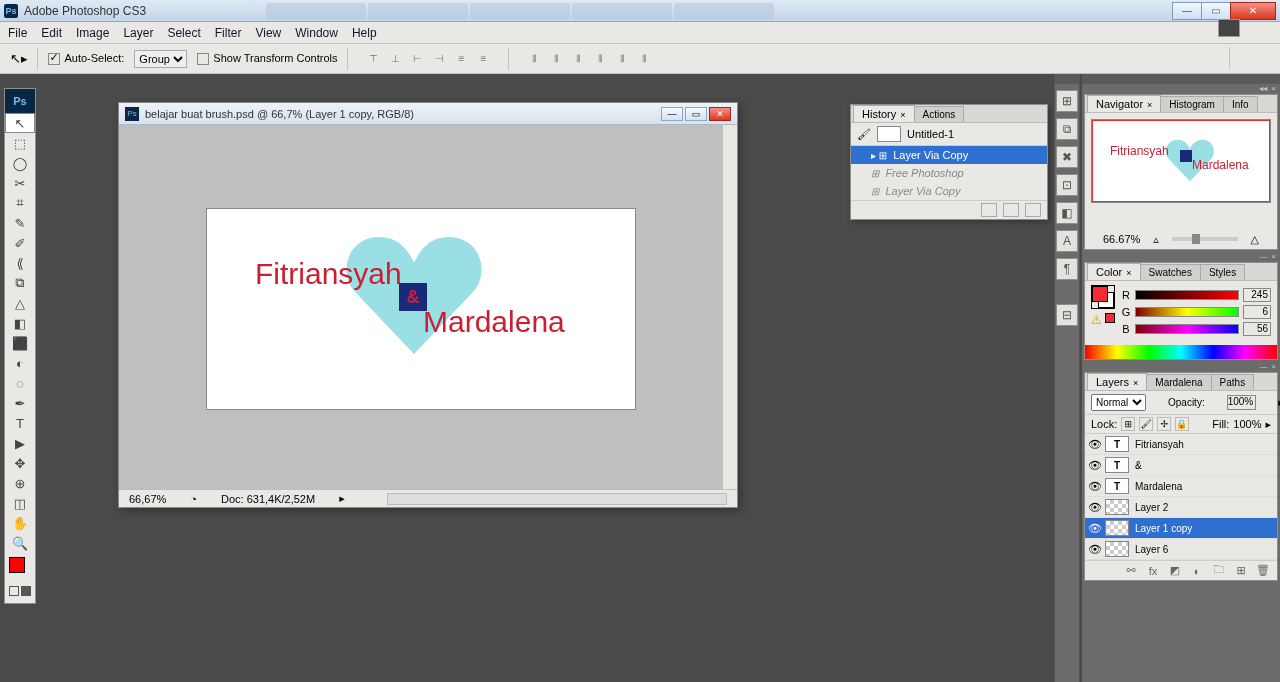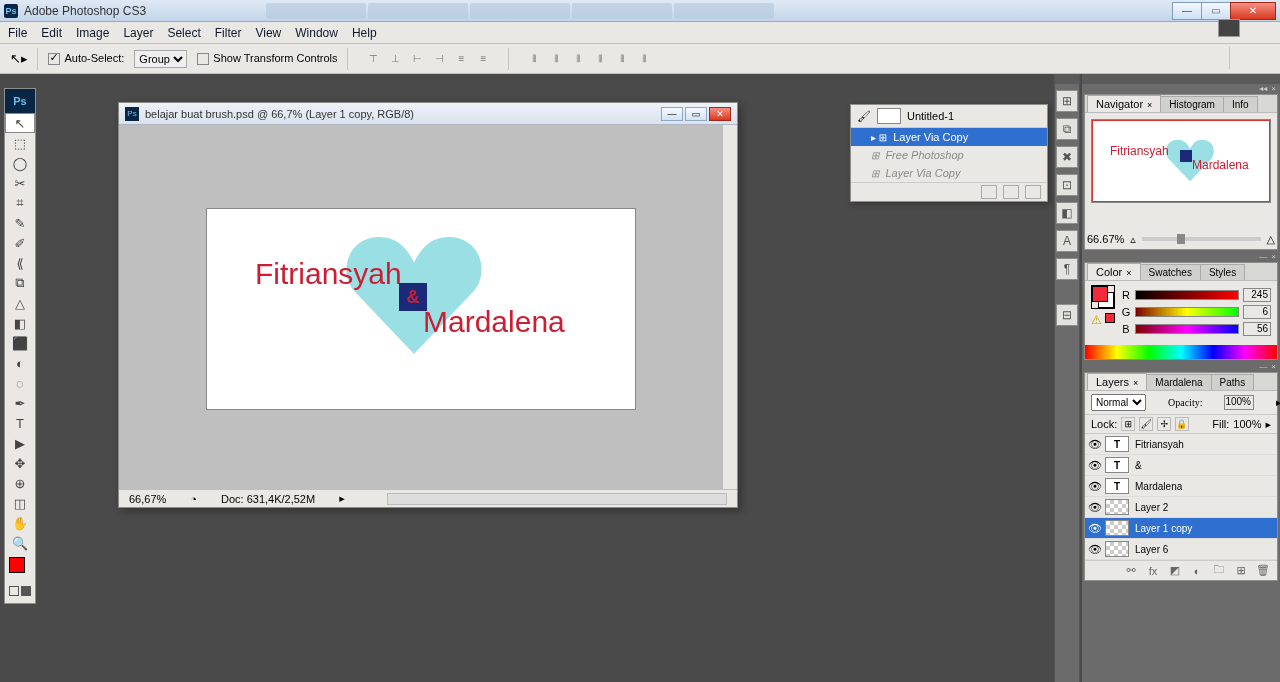--- a/index.html
+++ b/index.html
@@ -94,21 +94,21 @@
 .collapse-bar span { font-size:8px; color:#ccc; cursor:pointer; }
 
 
 .nav-body { height:116px; position:relative; background:#e9e8e5; padding:6px; }
 .nav-thumb { width:180px; height:84px; border:1px solid #888; background:#fff; position:relative; overflow:hidden; }
 .nav-thumb .redbox { position:absolute; inset:0; border:1px solid #d33; }
 .nav-thumb .miniheart { position:absolute; left:70px; top:12px; width:56px; height:56px; }
 .nav-thumb .mname1 { position:absolute; left:18px; top:24px; font-size:12px; color:#cc1e33; }
 .nav-thumb .mamp { position:absolute; left:88px; top:30px; width:12px; height:12px; background:#1a2a78; }
 .nav-thumb .mname2 { position:absolute; left:100px; top:38px; font-size:12px; color:#cc1e33; }
-.nav-zoom { height:20px; display:flex; align-items:center; padding:2px 2px; gap:6px; }
+.nav-zoom { height:20px; display:flex; align-items:center; padding:2px 18px; gap:13px; }
 .nav-zoom .zslide { flex:1; height:4px; background:#ccc; position:relative; }
 .nav-zoom .zslide .zh { position:absolute; left:30%; top:-3px; width:8px; height:10px; background:#888; }
 
 
 .color-body { padding:4px 6px; }
 .color-body .crow { display:flex; align-items:center; gap:4px; margin:3px 0; }
 .color-body .bigsw { width:24px; height:24px; border:1px solid #000; position:relative; }
 .color-body .fg2 { position:absolute; width:16px; height:16px; background:#f52a38; left:0; top:0; border:1px solid #000; }
 .color-body .bg2 { position:absolute; width:16px; height:16px; background:#fff; right:0; bottom:0; border:1px solid #000; }
 .color-body .warn { width:12px; height:12px; display:inline-block; color:#c90; font-size:12px; }
@@ -116,21 +116,21 @@
 .color-body .slider { flex:1; height:10px; border:1px solid #888; }
 .color-body .slider.r { background:linear-gradient(90deg,#000,#f00); }
 .color-body .slider.g { background:linear-gradient(90deg,#800000,#ff0,#0f0); }
 .color-body .slider.b { background:linear-gradient(90deg,#800000,#f0f,#00f); }
 .color-body .val { width:28px; height:14px; border:1px solid #888; text-align:right; padding-right:2px; font-size:10px; }
 .color-ramp { height:14px; background:linear-gradient(90deg,#f00,#ff0,#0f0,#0ff,#00f,#f0f,#f00); margin-top:2px; }
 
 
 .layers-opts { display:flex; align-items:center; padding:3px 6px; gap:22px; }
 .layers-opts select { flex:1; height:17px; font-size:10px; }
-.layers-opts .olbl { font-size:10px;font-family:Liberation Serif, serif; }
+.layers-opts .olbl { font-size:10px; }
 .layers-opts .oval { width:36px; height:15px; border:1px solid #888; font-size:10px; text-align:right; padding-right:2px; }
 .layers-lock { display:flex; align-items:center; padding:2px 6px; gap:4px; border-top:1px solid #ccc; border-bottom:1px solid #ccc; font-size:10px; }
 .layers-lock .li { width:14px; height:14px; border:1px solid #bbb; display:flex; align-items:center; justify-content:center; font-size:9px; }
 .layers-list { max-height:130px; overflow:hidden; }
 .lrow { height:21px; display:flex; align-items:center; border-bottom:1px solid #ddd; }
 .lrow .eye { width:20px; text-align:center; font-size:11px; }
 .lrow .lthumb { width:24px; height:16px; border:1px solid #888; background:#fff; margin-right:6px; display:flex; align-items:center; justify-content:center; font-size:10px; font-weight:bold; }
 .lrow .lthumb.chk { background:repeating-conic-gradient(#ccc 0 25%,#fff 0 50%) 0 0/8px 8px; }
 .lrow .lthumb.sel { box-shadow:0 0 0 2px #2f6fd0; }
 .lrow .lname { font-size:10px; }
@@ -262,20 +262,24 @@
     <div class="status">
       <span>66,67%</span>
       <span>◔</span>
       <span>Doc: 631,4K/2,52M</span>
       <span>▸</span>
       <div class="hscroll"></div>
     </div>
   </div>
 
   <div class="history-panel">
+    <div class="ptabs">
+      <div class="ptab act"><span>History</span><span class="x">×</span></div>
+      <div class="ptab">Actions</div>
+    </div>
     <div class="top">
       <span style="margin-right:6px;">🖌</span>
       <div class="thumb"></div>
       <span>Untitled-1</span>
     </div>
     <div class="rows">
       <div class="hrow sel">▸ ⊞ <span>Layer Via Copy</span></div>
       <div class="hrow dim">⊞ <span>Free Photoshop</span></div>
       <div class="hrow dim">⊞ <span>Layer Via Copy</span></div>
     </div>

